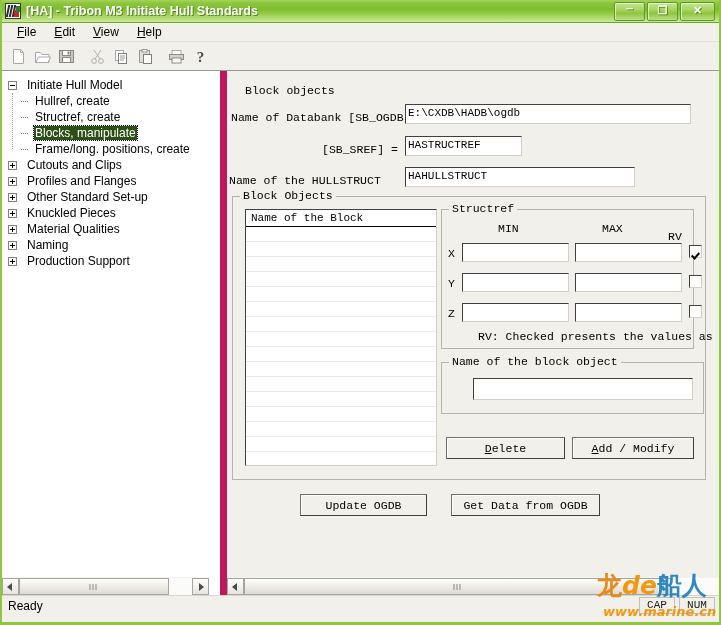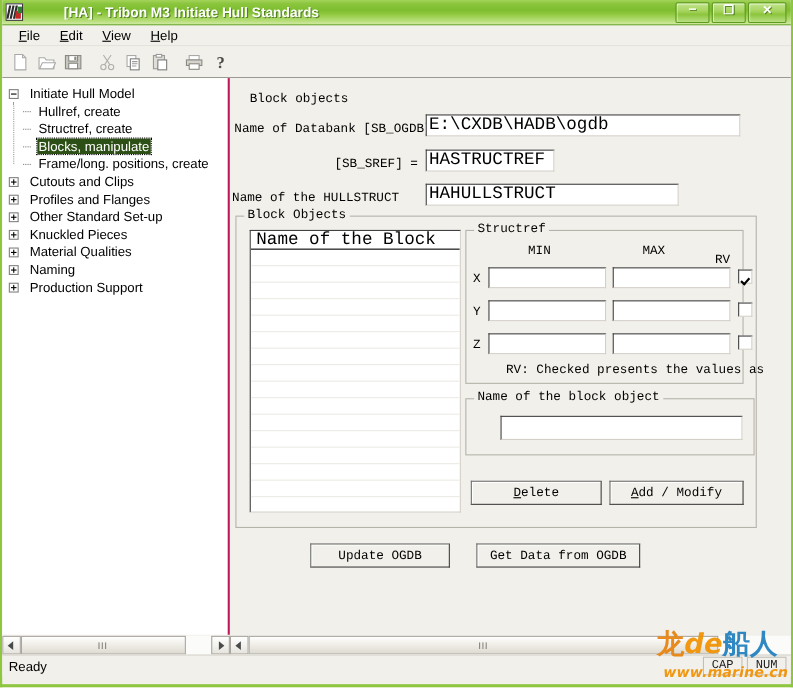--- a/index.html
+++ b/index.html
@@ -29,21 +29,20 @@
     position: relative;
     height: 23px;
     background: linear-gradient(to bottom,
       #a4d45a 0%, #8cc63f 14%, #7dbd2e 42%,
       #95cb46 62%, #b7de78 86%, #cfe9a0 100%);
     display: flex;
     align-items: center;
     padding: 0 2px 0 3px;
     box-sizing: border-box;
     border-bottom: 1px solid #6aa82a;
-    gap: 32px;
   }
   .title-icon {
     width: 16px; height: 16px;
     margin-right: 5px;
     position: relative;
     background: #ffffff;
     border: 1px solid #3a3a3a;
     box-sizing: border-box;
     overflow: hidden;
     flex: 0 0 auto;
@@ -140,23 +139,23 @@
   .tb-btn svg { display: block; }
 
   
   .client {
     position: relative;
     height: 524px;
     display: flex;
     background: #f1f0ea;
   }
   .left-pane {
-    width: 207px;
+    width: 225px;
     background: #ffffff;
-    border-right: 2px solid #be185d;
+    border-right: 7px solid #be185d;
     position: relative;
     overflow: hidden;
     box-sizing: border-box;
   }
   .tree {
     padding: 6px 0 0 6px;
     font-size: 12px;
     color: #000000;
   }
   .tree-node {
@@ -233,21 +232,21 @@
 
   .txtfield {
     background: #ffffff;
     border: 1px solid #ffffff;
     border-top: 1px solid #404040;
     border-left: 1px solid #404040;
     border-right: 1px solid #d4d0c8;
     border-bottom: 1px solid #d4d0c8;
     box-sizing: border-box;
     font-family: "Liberation Mono", monospace;
-    font-size: 16px;
+    font-size: 11px;
     color: #000000;
     padding: 1px 2px;
     line-height: 15px;
     overflow: hidden;
     white-space: nowrap;
   }
 
   .groupbox {
     position: absolute;
     border: 1px solid #b6b3ab;
@@ -273,21 +272,21 @@
     border-right: 1px solid #d4d0c8;
     border-bottom: 1px solid #d4d0c8;
     box-sizing: border-box;
     overflow: hidden;
   }
   .lb-header {
     height: 17px;
     border-bottom: 1px solid #000000;
     background: #ffffff;
     font-family: "Liberation Mono", monospace;
-    font-size: 16px;
+    font-size: 11px;
     line-height: 16px;
     padding-left: 5px;
     box-sizing: border-box;
     color: #000;
   }
   .lb-rows { position: relative; }
   .lb-row {
     height: 15px;
     border-bottom: 1px solid #eceae4;
     box-sizing: border-box;

